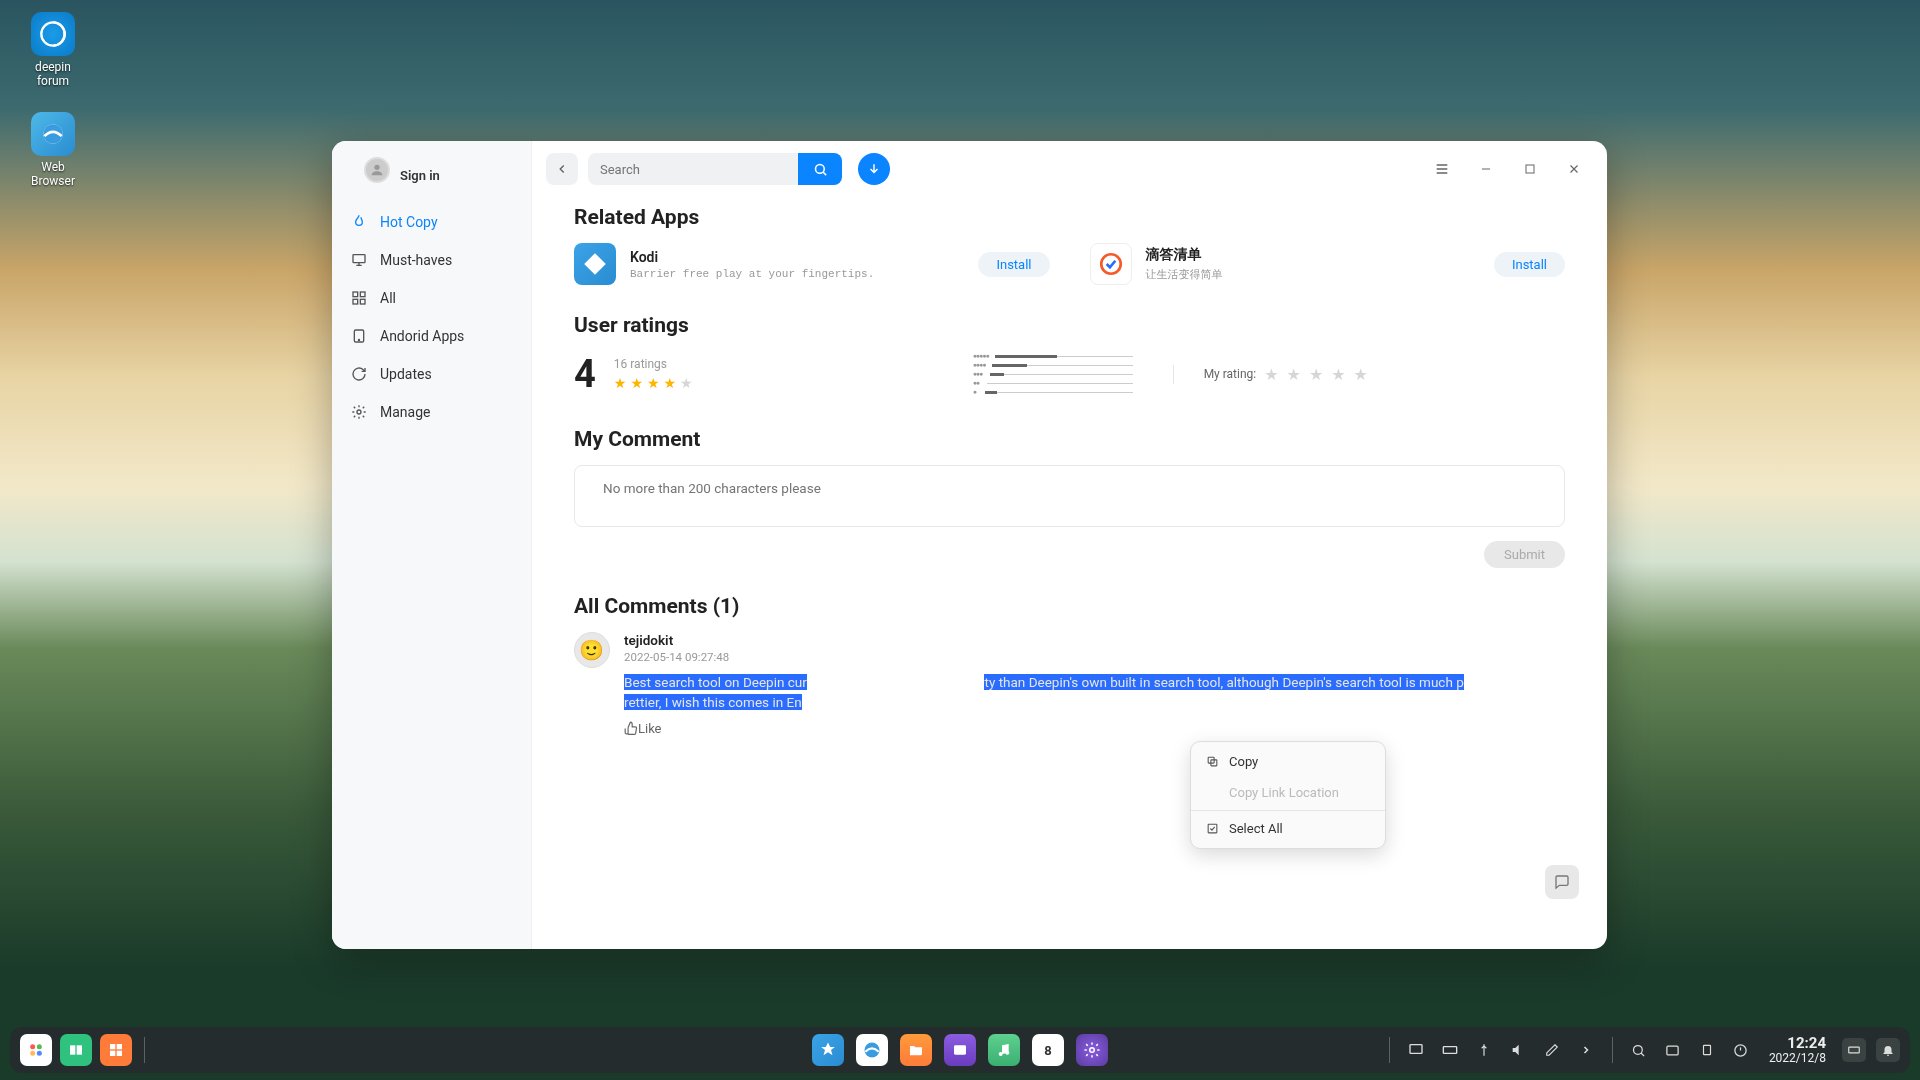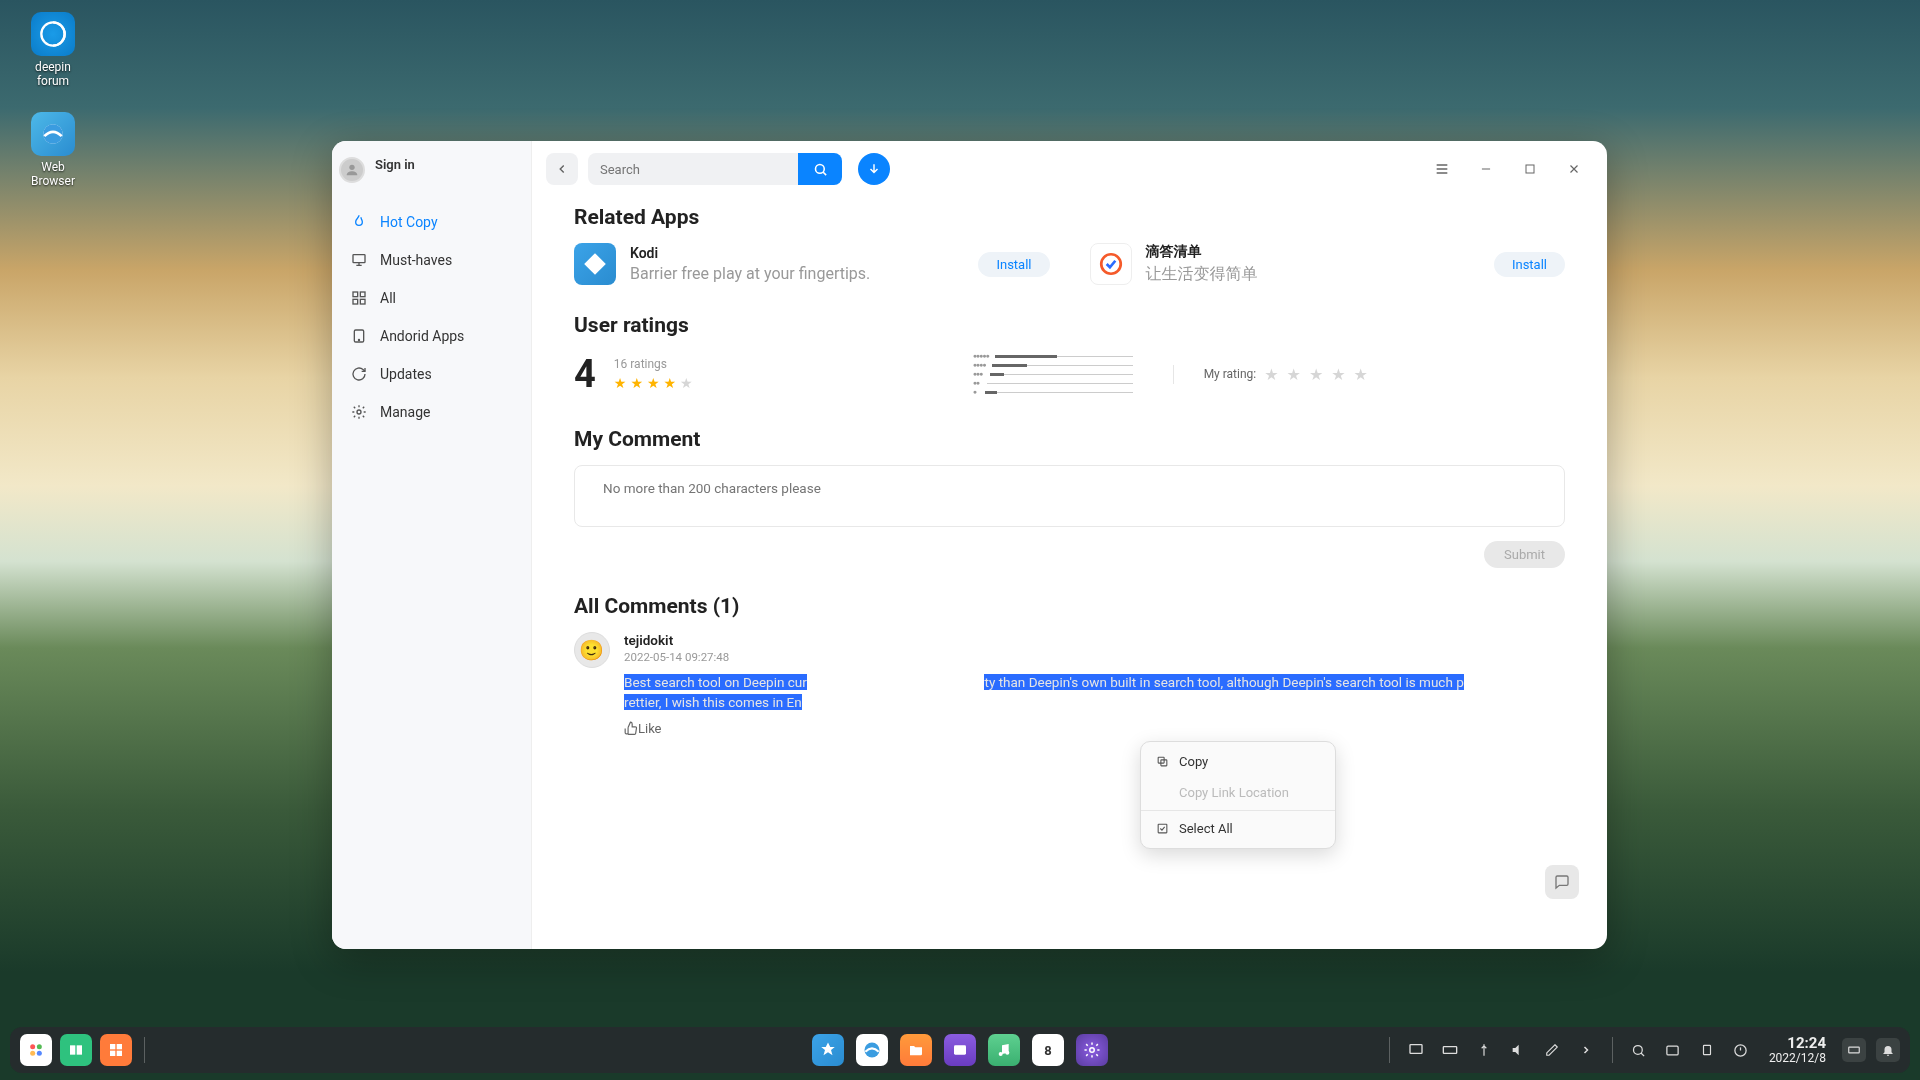--- a/index.html
+++ b/index.html
@@ -18,21 +18,21 @@
 
 
 .app-window {
   position: absolute; top: 141px; left: 332px; width: 1275px; height: 808px;
   background: #fff; border-radius: 14px; box-shadow: 0 10px 40px rgba(0,0,0,.3);
   display: flex; overflow: hidden;
   transform: scale(1.0); transform-origin: top left;
 }
 
 .sidebar { width: 200px; background: #f7f8fa; border-right: 1px solid #eee; }
-.profile { display: flex; align-items: flex-start; gap: 10px; padding: 16px 7px 20px; }
+.profile { display: flex; align-items: flex-end; gap: 10px; padding: 16px 32px 20px; }
 .avatar-s { width: 26px; height: 26px; border-radius: 50%; background: #ccc; border: 2px solid #ddd; display:flex; align-items:center; justify-content:center; }
 .profile-name { font-size: 13px; font-weight: 600; color: #333; }
 .nav-item { display: flex; align-items: center; gap: 12px; padding: 10px 18px; font-size: 14px; color: #333; cursor: pointer; }
 .nav-item.active { color: #0a84ff; }
 .nav-icon { width: 18px; height: 18px; display: flex; align-items:center; justify-content:center; }
 
 .main { flex: 1; display: flex; flex-direction: column; position: relative; }
 .topbar { display: flex; align-items: center; padding: 12px 14px 4px; gap: 10px; }
 .back-btn { width: 32px; height: 32px; border-radius: 8px; background: #f0f1f3; display: flex; align-items:center; justify-content:center; cursor:pointer; }
 .search-wrap { position: relative; }
@@ -45,21 +45,21 @@
 .content { padding: 8px 42px 20px; overflow-y: auto; flex: 1; }
 h2.sec-title { font-size: 21px; font-weight: 700; color: #222; margin: 8px 0 14px; }
 
 .related-row { display: flex; gap: 40px; }
 .related-card { flex: 1; display: flex; align-items: center; gap: 14px; }
 .app-thumb { width: 42px; height: 42px; border-radius: 8px; display:flex; align-items:center; justify-content:center; }
 .app-thumb.kodi { background: linear-gradient(135deg,#3ba3e8,#2a8cd0); }
 .app-thumb.dida { background: #fff; border:1px solid #eee; }
 .app-info { flex: 1; }
 .app-name { font-size: 14px; font-weight: 600; color: #222; }
-.app-sub { font-size: 16px; color: #999; margin-top: 3px; }
+.app-sub { font-size: 11px; color: #999; margin-top: 3px; font-family: Liberation Mono, monospace; }
 .install-btn { background: #eef3f8; border: none; color: #0a84ff; font-size: 13px; padding: 5px 18px; border-radius: 14px; cursor: pointer; }
 
 .ratings-row { display: flex; align-items: center; gap: 0; margin-top: 6px; }
 .rating-score { font-size: 38px; font-weight: 700; color: #222; }
 .rating-meta { margin-left: 18px; }
 .rating-count { font-size: 12px; color: #999; }
 .stars { display: flex; gap: 4px; margin-top: 4px; }
 .star { color: #ffb400; font-size: 14px; }
 .star.off { color: #d6d6d6; }
 .hist { margin-left: 280px; width: 160px; }
@@ -80,21 +80,21 @@
 .c-body { flex: 1; }
 .c-name { font-size: 13.5px; font-weight: 600; color: #222; }
 .c-date { font-size: 11.5px; color: #999; margin-top: 2px; }
 .c-text { font-size: 13.5px; color: #333; margin-top: 8px; line-height: 1.5; }
 .c-text .hl { background: #2a6cff; color: #e5e5e5; }
 .c-like { margin-top: 8px; font-size: 13px; color: #666; display: flex; align-items:center; cursor:pointer; }
 
 .fab { position: absolute; right: 28px; bottom: 50px; width: 34px; height: 34px; border-radius: 8px; background: #e8e8e8; display:flex; align-items:center; justify-content:center; cursor:pointer; }
 
 
-.ctx-menu { position: absolute; top: 600px; left: 608px; width: 196px; background: #fafafa; border: 1px solid #ddd; border-radius: 10px; box-shadow: 0 6px 20px rgba(0,0,0,.15); padding: 4px 0; z-index: 50; }
+.ctx-menu { position: absolute; top: 600px; left: 658px; width: 196px; background: #fafafa; border: 1px solid #ddd; border-radius: 10px; box-shadow: 0 6px 20px rgba(0,0,0,.15); padding: 4px 0; z-index: 50; }
 .ctx-item { display: flex; align-items: center; gap: 10px; padding: 8px 14px; font-size: 13px; color: #333; cursor: pointer; }
 .ctx-item.disabled { color: #bbb; cursor: default; }
 .ctx-sep { height: 1px; background: #e6e6e6; margin: 2px 0; }
 .ctx-icon { width: 14px; height: 14px; display:flex; align-items:center; justify-content:center; }
 
 
 .taskbar { position: absolute; left: 10px; right: 10px; bottom: 7px; height: 46px; background: rgba(40,42,46,.85); border-radius: 12px; display: flex; align-items: center; padding: 0 10px; backdrop-filter: blur(6px); }
 .tb-left, .tb-center, .tb-right { display: flex; align-items: center; gap: 8px; }
 .tb-center { position: absolute; left: 50%; transform: translateX(-50%); gap: 12px; }
 .tb-right { margin-left: auto; gap: 10px; }

